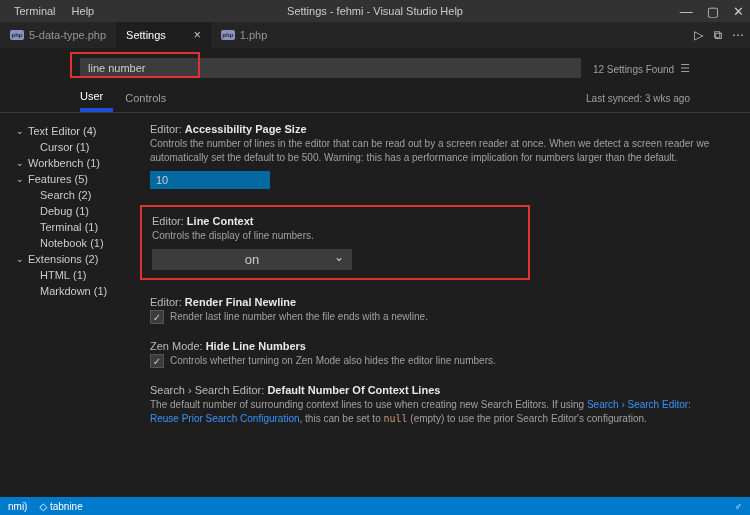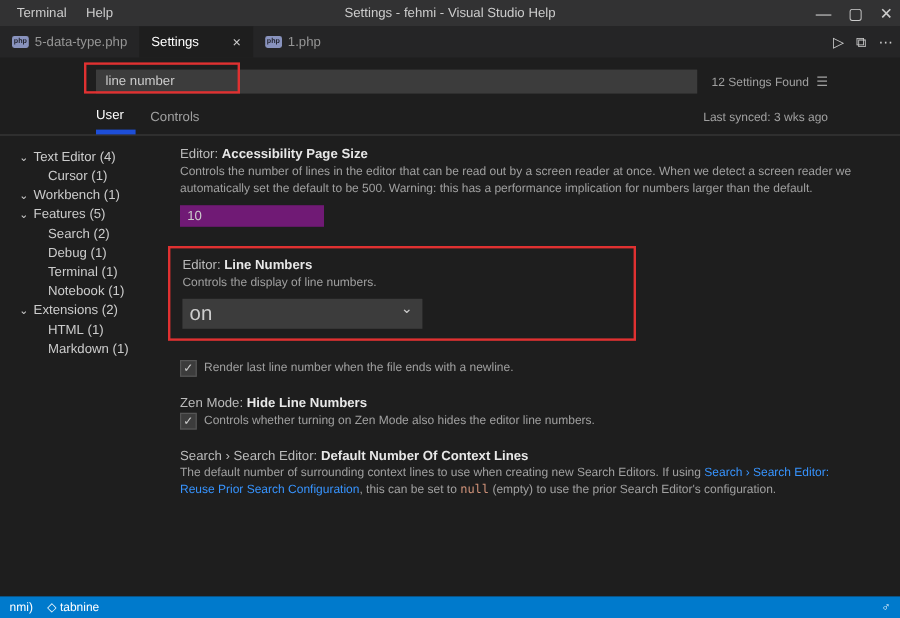--- a/index.html
+++ b/index.html
@@ -32,22 +32,22 @@
   .tree .chev { width: 12px; display: inline-block; font-size: 9px; color: #ccc; }
   .tree .leaf { padding: 2px 0 2px 24px; color: #ccc; }
   .settings { flex: 1; overflow-y: auto; padding: 10px 40px 10px 10px; }
   .setting { margin-bottom: 16px; position: relative; }
   .st-title { font-size: 11px; margin-bottom: 2px; }
   .st-title .cat { color: #bbb; }
   .st-title .name { color: #e8e8e8; font-weight: 600; }
   .st-desc { font-size: 10px; color: #a0a0a0; line-height: 1.4; margin-bottom: 6px; }
   .st-desc a { color: #3794ff; text-decoration: none; }
   .st-desc code { font-family: Consolas, monospace; color: #ce9178; }
-  .in-num { background: #701a75; border: none; color: #ccc; padding: 3px 6px; width: 120px; font-size: 11px; }
-  .in-sel { background: #3c3c3c; border: none; color: #ccc; padding: 3px 6px; width: 200px; font-size: 17px; appearance: none; position: relative; }
+  .in-num { background: #0369a1; border: none; color: #ccc; padding: 3px 6px; width: 120px; font-size: 11px; }
+  .in-sel { background: #3c3c3c; border: none; color: #ccc; padding: 3px 6px; width: 200px; font-size: 13px; appearance: none; position: relative; text-align: center; }
   .sel-wrap { position: relative; display: inline-block; }
   .sel-wrap::after { content: "⌄"; position: absolute; right: 8px; top: 1px; color: #ccc; pointer-events: none; font-size: 12px; }
   .chk-row { display: flex; align-items: center; gap: 6px; }
   .chk { width: 14px; height: 14px; background: #3c3c3c; border: 1px solid #555; display: inline-flex; align-items: center; justify-content: center; font-size: 10px; color: #ccc; }
   .chk.checked::after { content: "✓"; }
   .redbox2 { border: 2px solid #e03131; padding: 8px 10px; margin-left: -10px; margin-right: 180px; }
   .statusbar { height: 18px; background: #007acc; color: #fff; display: flex; align-items: center; padding: 0 8px; font-size: 10px; gap: 12px; position: absolute; bottom: 0; left: 0; width: 100%; }
   .statusbar .right { margin-left: auto; display: flex; gap: 12px; }
   .php-ico { width: 14px; height: 10px; background: #8993be; border-radius: 2px; display: inline-flex; align-items: center; justify-content: center; font-size: 6px; color: #232531; font-weight: bold; }
 </style>
@@ -123,27 +123,28 @@
 
         <div class="setting">
           <div class="st-title"><span class="cat">Editor:</span> <span class="name">Accessibility Page Size</span></div>
           <div class="st-desc">Controls the number of lines in the editor that can be read out by a screen reader at once. When we detect a screen reader we automatically set the default to be 500. Warning: this has a performance implication for numbers larger than the default.</div>
           <input class="in-num" value="10" style="">
         </div>
 
 
         <div class="redbox2">
           <div class="setting" style="margin-bottom:0">
-            <div class="st-title"><span class="cat">Editor:</span> <span class="name">Line Numbers</span></div>
+            <div class="st-title"><span class="cat">Editor:</span> <span class="name">Line Context</span></div>
             <div class="st-desc">Controls the display of line numbers.</div>
             <div class="sel-wrap"><select class="in-sel"><option>on</option></select></div>
           </div>
         </div>
 
         <div class="setting" style="margin-top:16px">
+          <div class="st-title"><span class="cat">Editor:</span> <span class="name">Render Final Newline</span></div>
           <div class="chk-row">
             <span class="chk checked"></span>
             <span class="st-desc" style="margin:0">Render last line number when the file ends with a newline.</span>
           </div>
         </div>
 
         <div class="setting">
           <div class="st-title"><span class="cat">Zen Mode:</span> <span class="name">Hide Line Numbers</span></div>
           <div class="chk-row">
             <span class="chk checked"></span>

